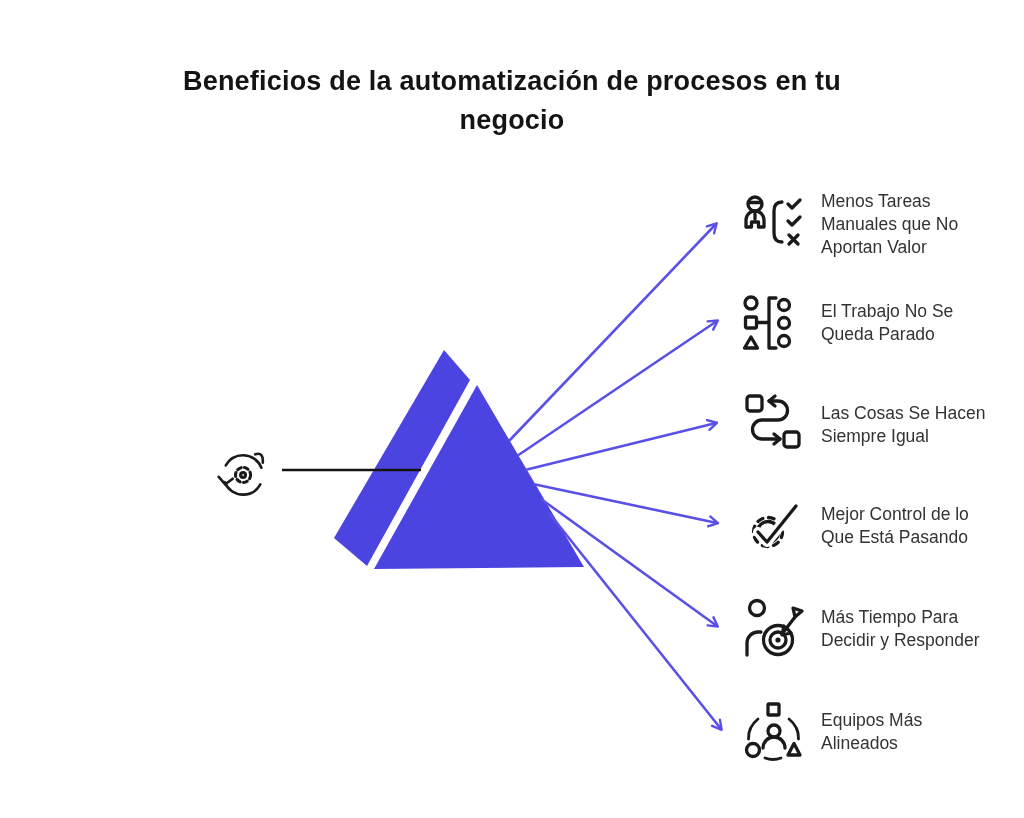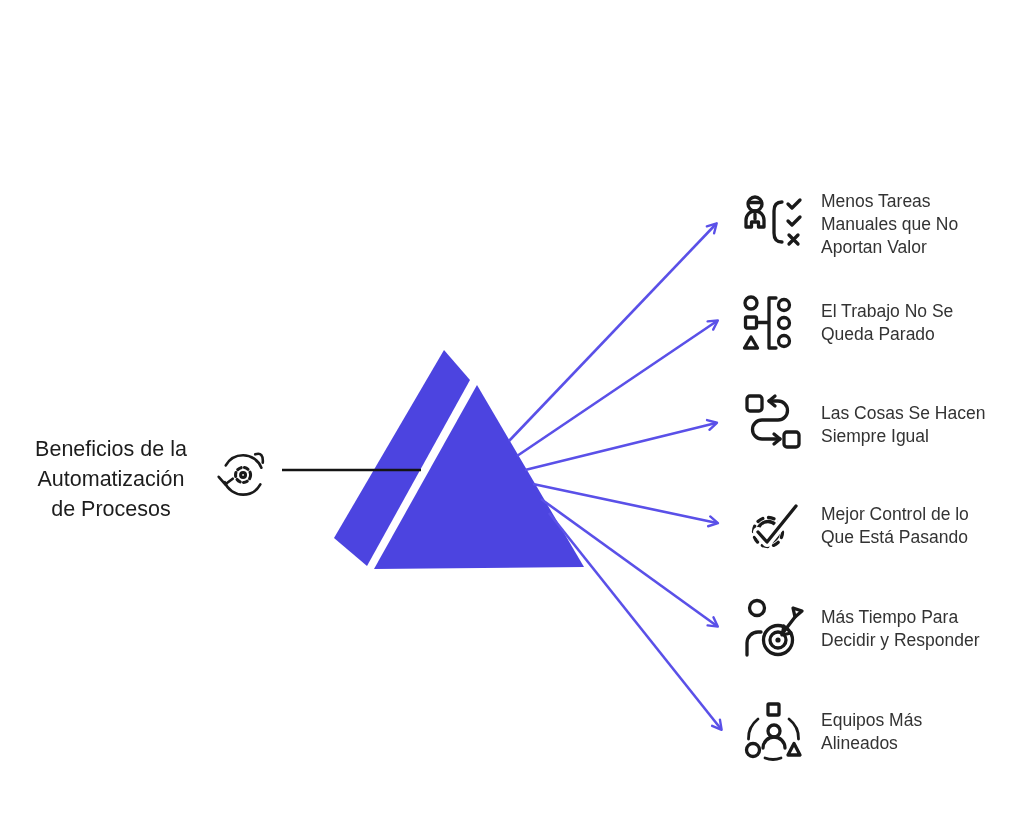--- a/index.html
+++ b/index.html
@@ -76,20 +76,22 @@
   .accent-fill { fill: var(--accent, #4C44E0); }
   .arrow-line { stroke: var(--arrow, #5A50E8); stroke-width: 2.6; fill: none; }
   .arrow-head { stroke: var(--arrow, #5A50E8); stroke-width: 2.4; fill: none; stroke-linecap: round; stroke-linejoin: round; }
   .connector { stroke: #141414; stroke-width: 2.6; }
 </style>
 </head>
 <body>
 
 <div id="canvas">
 
+  <h1 class="title">Beneficios de la automatización de procesos en tu
+negocio</h1>
 
   <svg id="diagram-svg" viewBox="0 0 1024 818" aria-hidden="true">
     <defs>
       <marker id="ah" markerWidth="16" markerHeight="16" refX="11" refY="7" orient="auto" markerUnits="userSpaceOnUse">
         <path class="arrow-head" d="M3 2 L12 7 L3 12"></path>
       </marker>
     </defs>
 
     <polygon class="accent-fill" points="444,350 470,380 367,566 334,538"></polygon>
     <polygon class="accent-fill" points="477,385 584,567 374,569"></polygon>
@@ -97,23 +99,20 @@
     <line class="connector" x1="282" y1="470" x2="421" y2="470"></line>
 
     <line class="arrow-line" marker-end="url(#ah)" x1="509" y1="441" x2="716" y2="224"></line>
     <line class="arrow-line" marker-end="url(#ah)" x1="517" y1="456" x2="717" y2="321"></line>
     <line class="arrow-line" marker-end="url(#ah)" x1="525" y1="470" x2="716" y2="423"></line>
     <line class="arrow-line" marker-end="url(#ah)" x1="533" y1="484" x2="717" y2="523"></line>
     <line class="arrow-line" marker-end="url(#ah)" x1="541" y1="499" x2="717" y2="626"></line>
     <line class="arrow-line" marker-end="url(#ah)" x1="549" y1="513" x2="721" y2="729"></line>
   </svg>
 
-  <div class="center-label">Beneficios de la
-Automatización
-de Procesos</div>
 
   <svg class="center-icon" viewBox="0 0 64 64">
     <circle class="ic ic-thin" cx="31" cy="33" r="21" pathLength="100" stroke-dasharray="36 14" stroke-dashoffset="-8"></circle>
     <path class="ic ic-thin" d="M44 11 q9 -3 8 9"></path>
     <path class="ic ic-thin" d="M5 35 l7 8 8 -6"></path>
     <circle class="ic" cx="31" cy="33" r="8" stroke-width="5" stroke-dasharray="4.2 3.6"></circle>
     <circle class="ic" cx="31" cy="33" r="2.6" stroke-width="3"></circle>
   </svg>
 
   <div class="benefit-row" style="top:190px">

